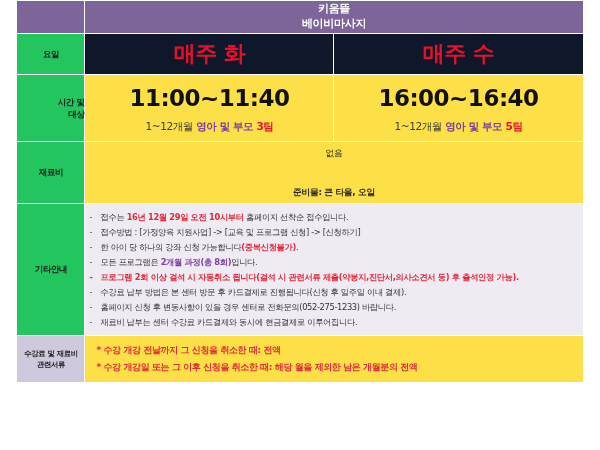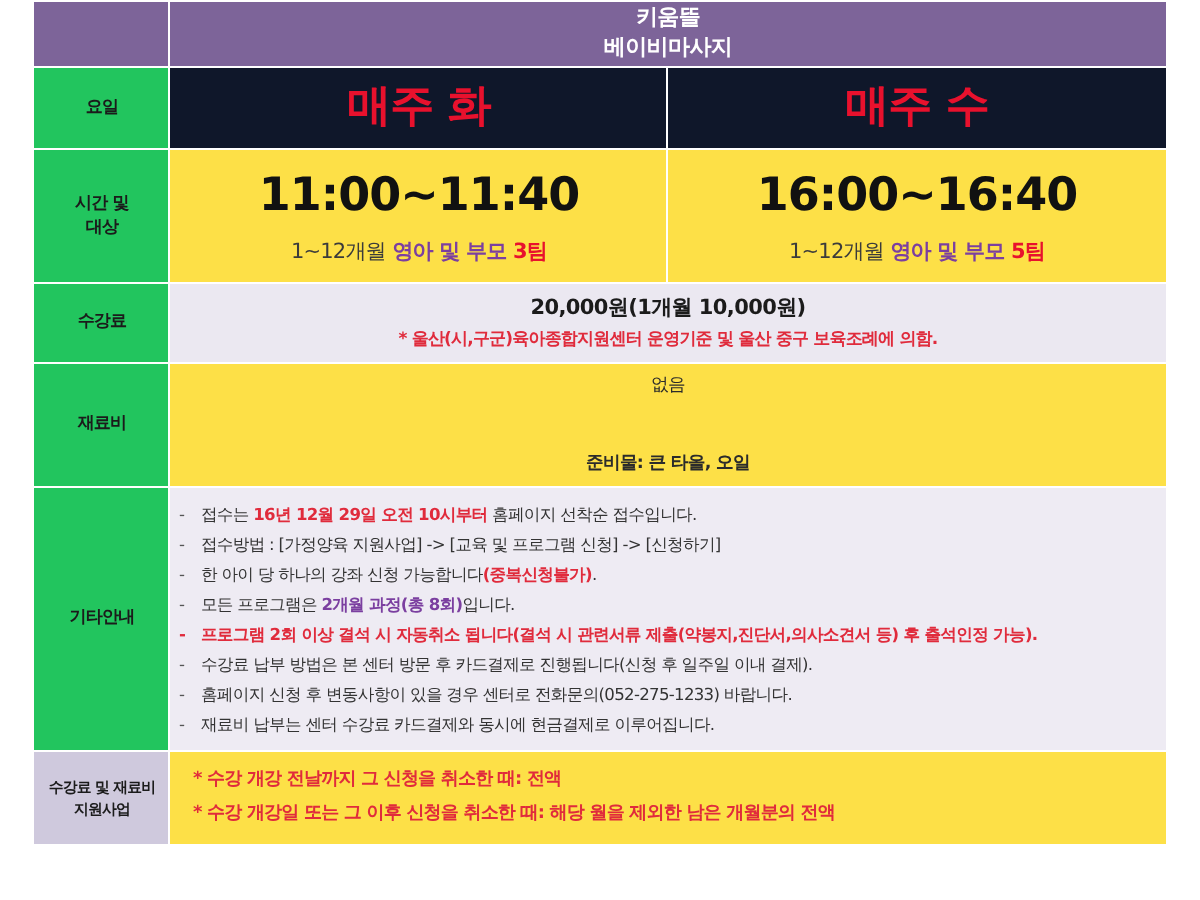--- a/index.html
+++ b/index.html
@@ -72,21 +72,21 @@
   
   .rowlabel {
     background: #22c55e;
     color: #1b1b1b;
     text-align: center;
     font-size: 8.5px;
     font-weight: bold;
     line-height: 1.45;
     letter-spacing: -0.4px;
   }
-  .rowlabel.tall { font-size: 8.5px; }
+  .rowlabel.tall { font-size: 8.5px; text-align: right; }
 
   
   .cell-light   { background: #ebe8f1; }
   .cell-lighter { background: #fde047; }
   .cell-mid     { background: #0f172a; }
   .cell-notes   { background: #eeebf3; }
 
   
   .day-row td { height: 40px; }
   .day-text {
@@ -253,29 +253,20 @@
             <div class="time-main">16:00~16:40</div>
             <div class="time-sub">
               <span class="age">1~12개월</span>
               <span class="grp">영아 및 부모</span>
               <span class="team">5팀</span>
             </div>
           </div>
         </td>
       </tr>
 
-      <tr class="fee-row">
-        <td class="rowlabel">수강료</td>
-        <td class="cell-light" colspan="2">
-          <div class="fee-wrap">
-            <div class="fee-main">20,000원(1개월 10,000원)</div>
-            <div class="fee-note">* 울산(시,구군)육아종합지원센터 운영기준 및 울산 중구 보육조례에 의함.</div>
-          </div>
-        </td>
-      </tr>
 
       <tr class="mat-row">
         <td class="rowlabel">재료비</td>
         <td class="cell-lighter" colspan="2">
           <div class="mat-wrap">
             <div class="l1">없음</div>
             <div class="l2">준비물: 큰 타올, 오일</div>
           </div>
         </td>
       </tr>
@@ -292,21 +283,21 @@
               <span class="note-line"><span class="dash">-</span><span>수강료 납부 방법은 본 센터 방문 후 카드결제로 진행됩니다(신청 후 일주일 이내 결제).</span></span>
               <span class="note-line"><span class="dash">-</span><span>홈페이지 신청 후 변동사항이 있을 경우 센터로 전화문의(052-275-1233) 바랍니다.</span></span>
               <span class="note-line"><span class="dash">-</span><span>재료비 납부는 센터 수강료 카드결제와 동시에 현금결제로 이루어집니다.</span></span>
             </div>
         </td>
       </tr>
 
       <tr class="refund-row">
         <td class="refund-label">
           <div>수강료 및 재료비</div>
-          <div>지원사업</div>
+          <div>관련서류</div>
         </td>
         <td class="cell-lighter" colspan="2">
           <div class="refund-wrap" id="refund-container">
               <span class="refund-line">* 수강 개강 전날까지 그 신청을 취소한 때: 전액</span>
               <span class="refund-line">* 수강 개강일 또는 그 이후 신청을 취소한 때: 해당 월을 제외한 남은 개월분의 전액</span>
             </div>
         </td>
       </tr>
 
     </tbody>

